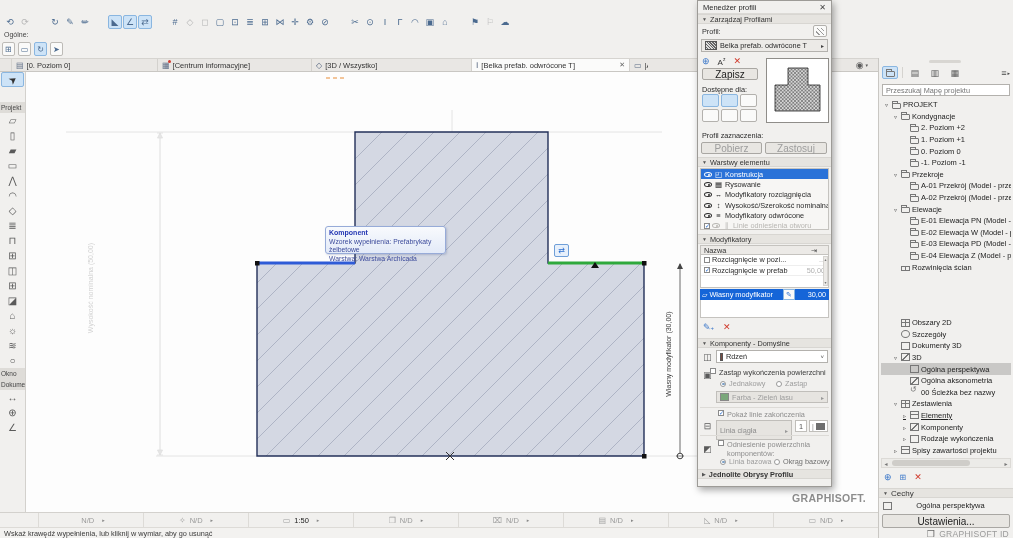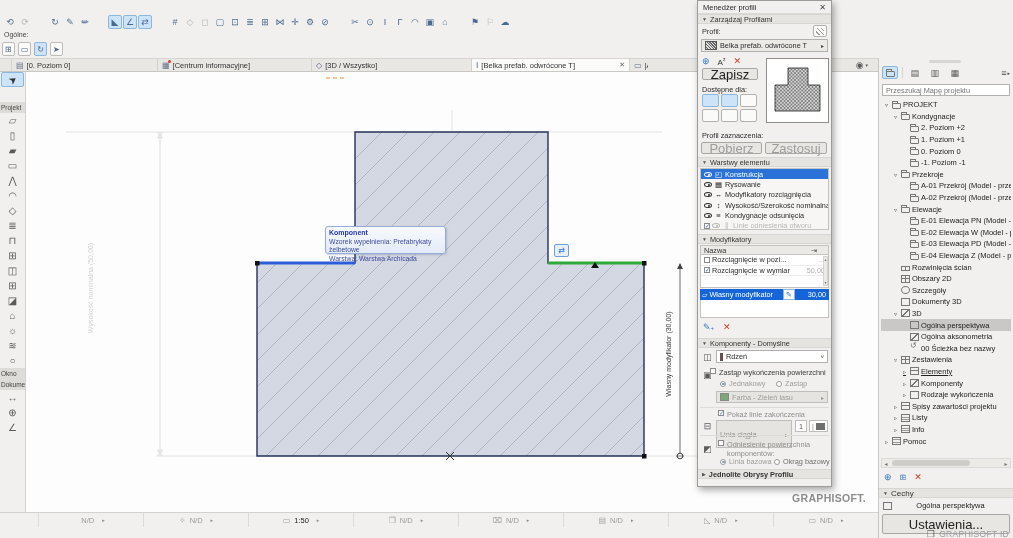--- a/index.html
+++ b/index.html
@@ -62,21 +62,21 @@
 #profile-combo{margin:1px 3px;height:13px;border:1px solid #b3b1ad;background:#eceae7;display:flex;align-items:center;padding:0 3px;gap:3px}
 #profile-combo .arr{margin-left:auto;font-size:6px;color:#444}
 .hatchswatch{width:12px;height:9px;border:1px solid #555;background:repeating-linear-gradient(45deg,#ddd 0,#ddd 1px,#666 1px,#666 2px)}
 #dlg-actions{position:absolute;left:4px;top:55px;display:flex;gap:8px;align-items:center}
 #dlg-actions .plus{color:#3b77c9;font-size:9px}
 #dlg-actions .ren{color:#333;font-size:8px}
 #dlg-actions .ren sup{font-size:5px}
 #dlg-actions .del{color:#d03a2c;font-size:9px}
 #dlg-preview{position:absolute;left:68px;top:57px;width:63px;height:65px;background:#fff;border:1px solid #8f8d89}
 #btn-zapisz{position:absolute;left:4px;top:67px;width:56px;height:12px}
-.btn{background:#e8e6e2;border:1px solid #a9a7a3;border-radius:2px;display:flex;align-items:center;justify-content:center;font-size:13px;color:#222}
+.btn{background:#e8e6e2;border:1px solid #a9a7a3;border-radius:2px;display:flex;align-items:center;justify-content:center;font-size:10px;color:#222}
 .btn.dis{color:#9d9d9d}
 #dost-label{position:absolute;left:4px;top:84px}
 #dost-icons{position:absolute;left:4px;top:93px;width:58px;display:flex;flex-wrap:wrap;gap:2px}
 .dicon{width:17px;height:13px;border:1px solid #b3b1ad;border-radius:2px;background:#fafaf9;display:flex;align-items:center;justify-content:center;color:#4b6a8f;font-size:8px}
 .dicon.sel{background:#cde3f7;border-color:#8ab6e0}
 #selprof-label{position:absolute;left:4px;top:130px}
 #btn-pobierz{position:absolute;left:3px;top:141px;width:61px;height:12px}
 #btn-zastosuj{position:absolute;left:67px;top:141px;width:62px;height:12px}
 #sec-warstwy{position:absolute;left:0;top:156px;width:133px}
 #layers{position:absolute;left:2px;top:167px;width:129px;height:62px;background:#f7f6f4;border:1px solid #c5c3bf;overflow:hidden}
@@ -111,21 +111,21 @@
 #comp-combo .sw{width:3px;height:8px;background:#7a4a42;border:1px solid #555}
 #comp-combo .arr{margin-left:auto;font-size:6px;color:#444}
 .chkline{position:absolute;display:flex;align-items:flex-start;gap:3px;color:#3a3a3a}
 .radioline{position:absolute;display:flex;align-items:center;gap:3px;color:#9d9d9d}
 .radio{width:6px;height:6px;border:1px solid #9a9a9a;border-radius:50%;background:#fff;position:relative;flex:none}
 .radio.on::after{content:"";position:absolute;left:1px;top:1px;width:2.5px;height:2.5px;border-radius:50%;background:#7d9fc4}
 #paint-combo{position:absolute;left:18px;top:390px;width:112px;height:12px;background:#e6e4e0;border:1px solid #c0beba;display:flex;align-items:center;gap:3px;padding:0 3px;color:#9d9d9d}
 #paint-combo .sw{width:9px;height:8px;background:#7ba77b;border:1px solid #888}
 #paint-combo .arr{margin-left:auto;font-size:6px;color:#999}
 .hdiv{position:absolute;left:2px;width:129px;height:1px;background:#dddbd7}
-#line-combo{position:absolute;left:18px;top:419px;width:76px;height:28px;background:#e6e4e0;border:1px solid #c0beba;display:flex;align-items:center;padding:8px 3px;color:#8d8d8d}
+#line-combo{position:absolute;left:18px;top:419px;width:76px;height:20px;background:#e6e4e0;border:1px solid #c0beba;display:flex;align-items:center;padding:8px 3px;color:#8d8d8d}
 #line-combo .arr{margin-left:auto;font-size:6px;color:#999}
 #pen-num{position:absolute;left:97px;top:419px;width:12px;height:12px;background:#fff;border:1px solid #c0beba;display:flex;align-items:center;justify-content:center;color:#555}
 #pen-sw{position:absolute;left:111px;top:419px;width:19px;height:12px;background:#fff;border:1px solid #c0beba;display:flex;align-items:center;gap:2px;padding:0 2px}
 #pen-sw i{display:block;width:10px;height:7px;background:#6e6e6e}
 #sec-obrys{position:absolute;left:0;top:468px;width:133px}
 
 #sidebar{left:878px;top:58px;width:135px;height:480px;background:#f1f0ee;border-left:1px solid #c9c7c3}
 #sb-handle{position:absolute;left:50px;top:2px;width:32px;height:3px;background:#d8d6d2;border-radius:2px}
 #sb-icons{position:absolute;left:3px;top:8px;width:128px;display:flex;align-items:center;gap:4px}
 .sbico{width:16px;height:13px;display:flex;align-items:center;justify-content:center;color:#5a5a5a;font-size:9px;border:1px solid transparent;border-radius:2px}
@@ -151,21 +151,21 @@
 #sb-hscroll{position:absolute;left:2px;top:400px;width:130px;height:10px;background:#ecebe8;border:1px solid #dcdad6;display:flex;align-items:center}
 #sb-hscroll .ar{width:8px;text-align:center;color:#777;font-size:6px}
 #sb-thumb{height:6px;width:78px;background:#cfcdc9;border-radius:3px;margin-left:2px}
 #sb-actions{position:absolute;left:5px;top:414px;display:flex;gap:8px;align-items:center}
 #sb-actions .a1{color:#3b77c9;font-size:9px}
 #sb-actions .a2{color:#3b77c9;font-size:8px}
 #sb-actions .a3{color:#d03a2c;font-size:9px}
 #sb-cechy{position:absolute;left:0;top:430px;width:134px}
 #sb-view{position:absolute;left:0;top:441px;width:134px;height:13px;display:flex;align-items:center;padding:0 4px}
 #sb-view .vlab{flex:1;text-align:center;font-size:7.5px;color:#222}
-#btn-ustawienia{position:absolute;left:3px;top:456px;width:128px;height:20px}
+#btn-ustawienia{position:absolute;left:3px;top:456px;width:128px;height:14px}
 #gsid{position:absolute;right:4px;top:471px;display:flex;align-items:center;gap:4px;color:#9a9a9a;font-size:8.5px;letter-spacing:.3px}
 #gsid .wi{color:#666;font-size:9px}
 
 #bottombar{left:0;top:512px;width:878px;height:15px;background:#f1f0ee;border-top:1px solid #d3d1cd;display:flex;align-items:center;padding-left:14px}
 .bico{color:#8a8a8a;font-size:9px;margin:0 2px}
 .bseg{flex:1;display:flex;align-items:center;justify-content:center;gap:4px;border-left:1px solid #dddbd7;height:100%}
 .bseg .val{color:#9a9a9a;font-size:7.5px}
 .bseg .val.strong{color:#222}
 .bseg .dd{font-size:5px;color:#888;margin-left:4px}
 .bseg .segico{color:#9e9e9e;font-size:8px}
@@ -620,21 +620,21 @@
 
           <span class="eye"></span>
           <span class="lico">↕</span>
           <span style="white-space:nowrap;overflow:hidden">Wysokość/Szerokość nominalna</span>
         </div>
 
         <div class="lrow">
 
           <span class="eye"></span>
           <span class="lico">≡</span>
-          <span style="white-space:nowrap;overflow:hidden">Kondygnacje odsunięcia</span>
+          <span style="white-space:nowrap;overflow:hidden">Modyfikatory odwrócone</span>
         </div>
 
         <div class="lrow dis">
           <span class="cb on"></span>
           <span class="eye"></span>
           <span class="lico">∥</span>
           <span style="white-space:nowrap;overflow:hidden">Linie odniesienia otworu</span>
         </div>
       </div>
 
@@ -649,21 +649,21 @@
     <div id="mod-table">
 
         <div class="mrow">
           <span class="cb"></span>
           <span class="mname">Rozciągnięcie w pozi...</span>
           <span class="mval">...</span>
         </div>
 
         <div class="mrow">
           <span class="cb on"></span>
-          <span class="mname">Rozciągnięcie w wymiar</span>
+          <span class="mname">Rozciągnięcie w prefab</span>
           <span class="mval">50,00</span>
         </div>
       </div>
     <div id="mod-scroll">
         <span>▴</span>
         <span>▾</span>
       </div>
     <div id="custom-row">
       <div id="custom-main">
         <span class="ci">▱</span>
@@ -839,21 +839,21 @@
           <span class="ic ic-folder"></span>
           <span>E-04 Elewacja Z (Model - przebudowa</span>
         </div>
 
         <div class="trow" style="padding-left: 11px;">
           <span class="texp"></span>
           <span class="ic ic-pano"></span>
           <span>Rozwinięcia ścian</span>
         </div>
 
-        <div class="trow" style="padding-left: 11px;">
+        <div class="trow" style="padding-left: 11px; margin-top: 44px;">
           <span class="texp"></span>
           <span class="ic ic-grid"></span>
           <span>Obszary 2D</span>
         </div>
 
         <div class="trow" style="padding-left: 11px;">
           <span class="texp"></span>
           <span class="ic ic-circ"></span>
           <span>Szczegóły</span>
         </div>
@@ -1016,14 +1016,17 @@
         </span>
 
         <span class="bseg">
           <span class="segico">▭</span>
           <span class="val">N/D</span>
           <span class="dd">▸</span>
         </span>
       </span>
   </div>
 
+  <div id="statusbar" class="abs">
+    <span>Wskaż krawędź wypełnienia, lub kliknij w wymiar, aby go usunąć</span>
+  </div>
 
 </div>
 
 </body></html>

